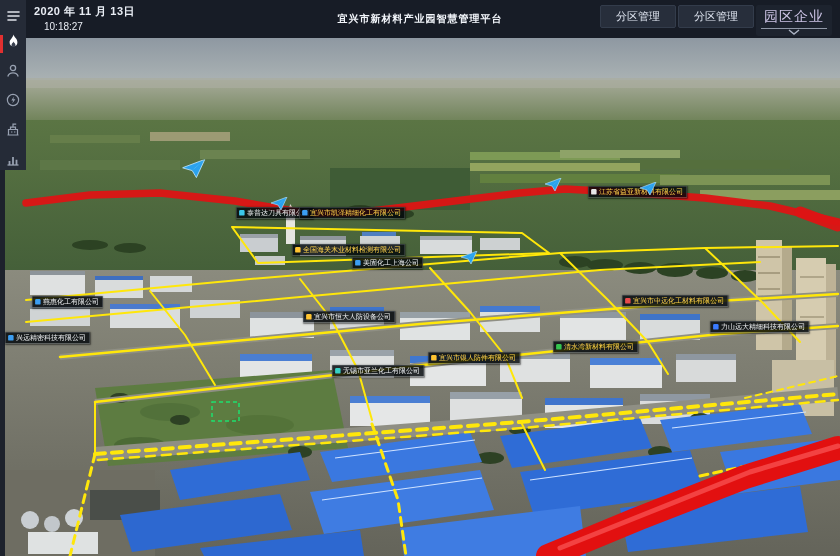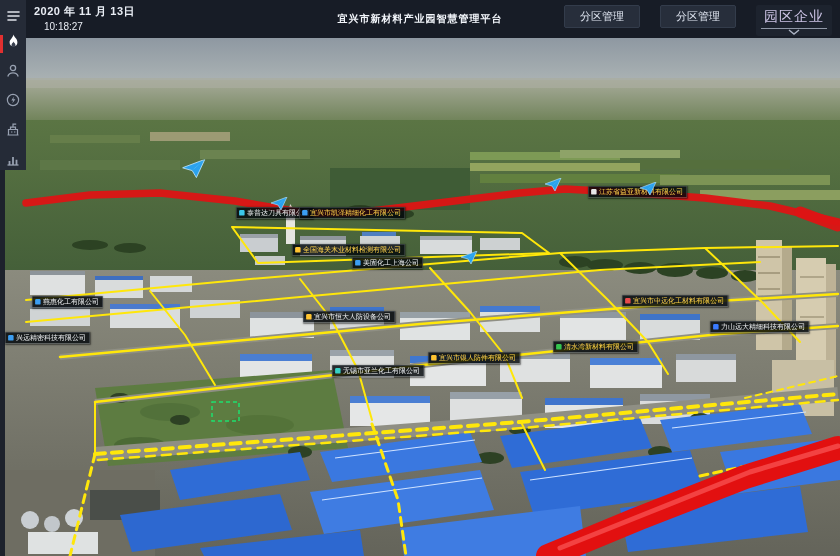--- a/index.html
+++ b/index.html
@@ -21,21 +21,21 @@
   .map-marker { position:absolute; z-index:2; pointer-events:auto; cursor:pointer; }
 
   
   .topbar { position:absolute; left:0; top:0; width:840px; height:38px;
     background:#171c26; z-index:10; }
   .datetime { position:absolute; left:34px; top:4px; color:#e9edf4; }
   .datetime .d { font-size:11px; font-weight:bold; letter-spacing:.5px; }
   .datetime .t { font-size:10px; margin:2px 0 0 10px; }
   .page-title { position:absolute; left:50%; top:0; transform:translateX(-50%);
     line-height:38px; font-size:10px; font-weight:bold; color:#f3f6fb; letter-spacing:1px; }
-  .top-right { position:absolute; right:8px; top:5px; display:flex; gap:20px; align-items:flex-start; }
+  .top-right { position:absolute; right:8px; top:5px; display:flex; gap:2px; align-items:flex-start; }
   .tb-btn { height:23px; padding:0 15px; background:#272e3b; border:1px solid #333c4b;
     border-radius:2px; color:#dde3ee; font-size:11px; line-height:21px; cursor:pointer;
     font-family:"Liberation Sans", sans-serif; }
   .dd { width:76px; background:#1d232e; border-radius:2px; padding:2px 4px 1px;
     text-align:center; cursor:pointer; }
   .dd .dd-label { font-size:14px; color:#cdc4e6; letter-spacing:1px; }
   .dd .dd-line { height:1px; background:#8f97a6; margin:2px 1px 0; }
   .dd .chev { display:block; margin:0 auto; }
 
   

